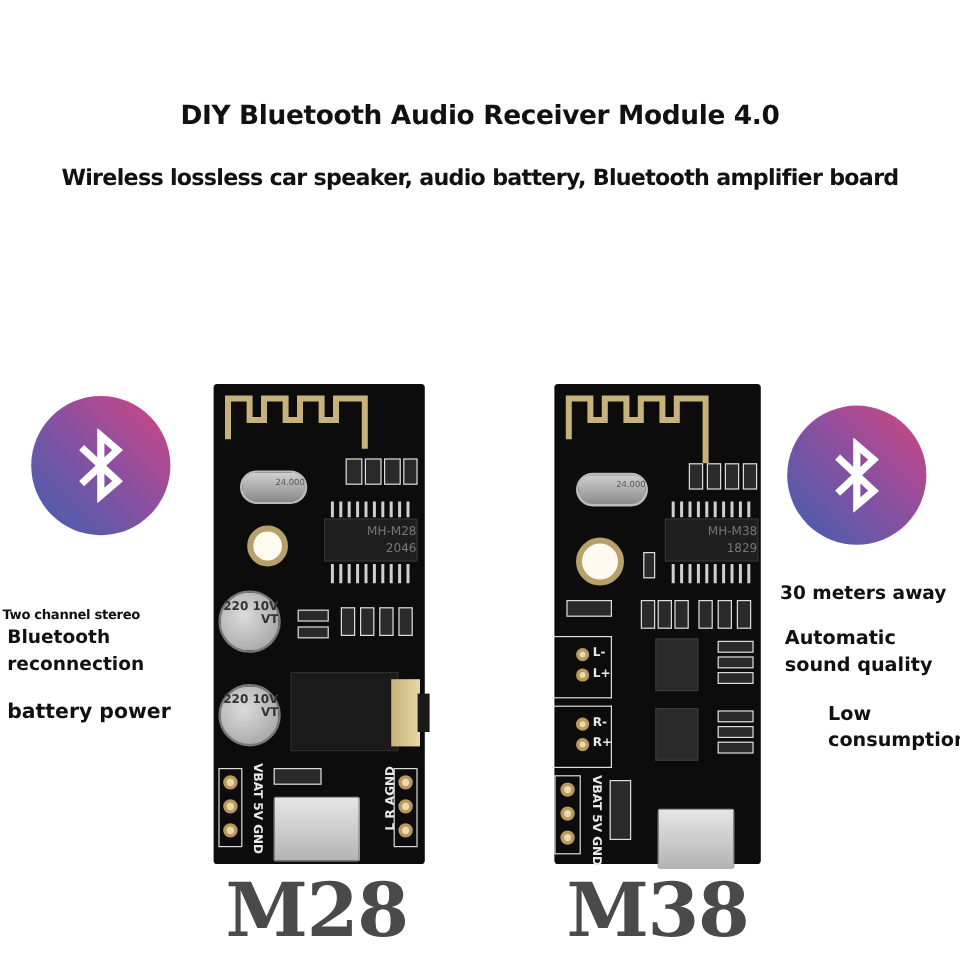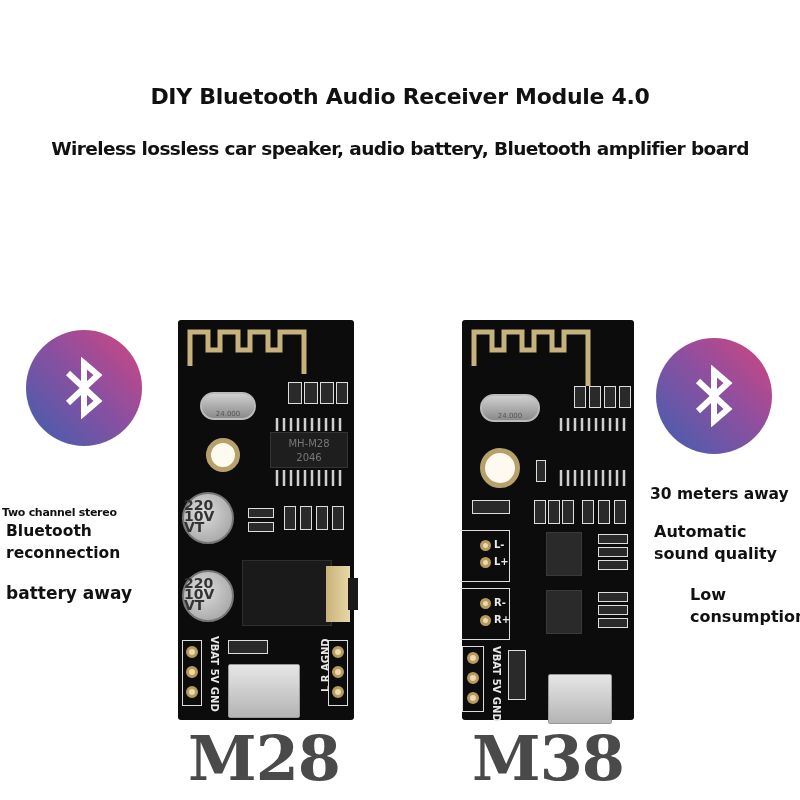--- a/index.html
+++ b/index.html
@@ -21,25 +21,25 @@
 
   .board { position: absolute; background: #0c0c0c; border-radius: 3px; }
   .board-m28 { left: 178px; top: 320px; width: 176px; height: 400px; }
   .board-m38 { left: 462px; top: 320px; width: 172px; height: 400px; }
 
   .model-label { position: absolute; font-family: "DejaVu Serif", "Liberation Serif", serif;
                  font-weight: bold; font-size: 62px; color: #4a4a4a; letter-spacing: -1px; }
 
   .pcb-text { position: absolute; color: #e8e8e8; font-size: 10px; font-weight: bold; white-space: nowrap; }
   .chip { position: absolute; background: #1e1e1e; border: 1px solid #333; color: #777;
-          font-size: 10px; text-align: center; line-height: 14px; padding-top: 4px; }
+          font-size: 10px; text-align: right; line-height: 14px; padding-top: 4px; }
   .crystal { position: absolute; background: linear-gradient(#d0d0d0, #8a8a8a); border-radius: 14px;
-             border: 2px solid #bbb; color: #555; font-size: 7px; text-align: center; line-height: 9px; padding-top: 16px; }
+             border: 2px solid #bbb; color: #555; font-size: 7px; text-align: right; line-height: 9px; padding-top: 4px; }
   .cap { position: absolute; border-radius: 50%; background: radial-gradient(circle at 40% 40%, #dcdcdc, #9a9a9a);
-         border: 2px solid #777; color: #333; font-size: 14px; font-weight: bold; text-align: left; line-height: 11px; padding-top: 6px; }
+         border: 2px solid #777; color: #333; font-size: 10px; font-weight: bold; text-align: right; line-height: 11px; padding-top: 6px; }
   .pad { position: absolute; border-radius: 50%; background: #e9d8b0; border: 3px solid #b89a5a; }
   .hole { position: absolute; border-radius: 50%; background: #fffaf0; border: 5px solid #b8a06a; }
   .usb { position: absolute; background: linear-gradient(#e6e6e6, #b4b4b4); border: 1px solid #999; border-radius: 2px; }
   .jack { position: absolute; background: #1a1a1a; border: 1px solid #2e2e2e; }
   .jack-gold { position: absolute; background: linear-gradient(90deg, #c9b27a, #e8d8a8); }
   .smd { position: absolute; border: 1px solid #ddd; background: #2a2a2a; }
   .amp { position: absolute; background: #2a2a2a; border: 1px solid #3a3a3a; }
   .pinbox { position: absolute; border: 1.5px solid #ddd; }
   .vert-text { position: absolute; transform: rotate(90deg); transform-origin: left top; color: #e8e8e8;
                font-size: 10px; font-weight: bold; white-space: nowrap; }
@@ -59,21 +59,21 @@
 </div>
 
 <div class="bt-circle bt-right">
   <svg width="44" height="62" viewBox="0 0 44 62">
     <polyline points="6,16 36,44 22,56 22,6 36,18 6,46" fill="none" stroke="#fff" stroke-width="6" stroke-linejoin="miter" stroke-linecap="butt"></polyline>
   </svg>
 </div>
 
 <div class="feature" style="left:2px; top:502px; font-size:11px; letter-spacing:-0.3px;">Two channel stereo</div>
 <div class="feature" style="left:6px; top:520px; width:130px; font-size:15.5px;">Bluetooth reconnection</div>
-<div class="feature" style="left:6px; top:582px; font-size:17px;">battery away</div>
+<div class="feature" style="left:6px; top:582px; font-size:17px;">battery power</div>
 
 <div class="feature" style="left:650px; top:483px; font-size:15.5px;">30 meters away</div>
 <div class="feature" style="left:654px; top:521px; width:146px; font-size:16px;">Automatic sound quality</div>
 <div class="feature" style="left:690px; top:584px; width:130px; font-size:16px;">Low consumption</div>
 
 <div class="board board-m28">
 
   <svg style="position:absolute; left:8px; top:6px;" width="128" height="52" viewBox="0 0 128 52">
     <polyline points="4,40 4,6 22,6 22,24 34,24 34,6 52,6 52,24 64,24 64,6 82,6 82,24 94,24 94,6 118,6 118,48" fill="none" stroke="#c8b27c" stroke-width="5"></polyline>
   </svg>
@@ -155,20 +155,24 @@
   <svg style="position:absolute; left:8px; top:6px;" width="128" height="64" viewBox="0 0 128 64">
     <polyline points="4,40 4,6 22,6 22,24 34,24 34,6 52,6 52,24 64,24 64,6 82,6 82,24 94,24 94,6 118,6 118,60" fill="none" stroke="#c8b27c" stroke-width="5"></polyline>
   </svg>
   <div class="crystal" style="left:18px; top:74px; width:60px; height:28px;">
     <span>24.000</span>
   </div>
   <div class="smd" style="left:112px; top:66px; width:12px; height:22px;"></div>
   <div class="smd" style="left:127px; top:66px; width:12px; height:22px;"></div>
   <div class="smd" style="left:142px; top:66px; width:12px; height:22px;"></div>
   <div class="smd" style="left:157px; top:66px; width:12px; height:22px;"></div>
+  <div class="chip" style="left:92px; top:112px; width:78px; height:36px;">
+    <div>MH-M38</div>
+    <div>1829</div>
+  </div>
   <svg style="position:absolute; left:96px; top:96px;" width="74" height="72">
     <g stroke="#cfcfcf" stroke-width="2.5">
       <line x1="3" y1="2" x2="3" y2="15"></line>
         <line x1="10" y1="2" x2="10" y2="15"></line>
         <line x1="17" y1="2" x2="17" y2="15"></line>
         <line x1="24" y1="2" x2="24" y2="15"></line>
         <line x1="31" y1="2" x2="31" y2="15"></line>
         <line x1="38" y1="2" x2="38" y2="15"></line>
         <line x1="45" y1="2" x2="45" y2="15"></line>
         <line x1="52" y1="2" x2="52" y2="15"></line>

